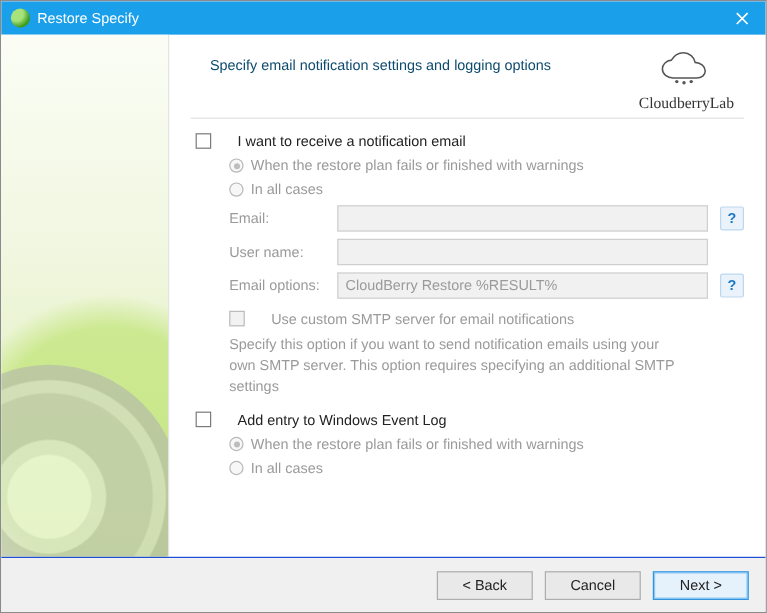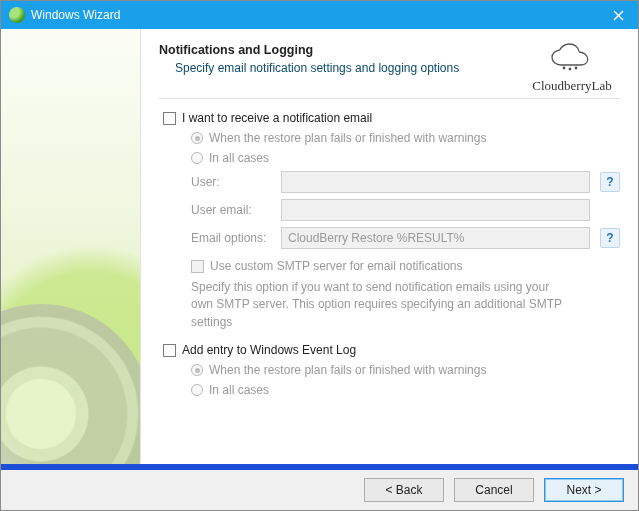--- a/index.html
+++ b/index.html
@@ -69,21 +69,21 @@
   .header-txt { flex:1; }
   .page-title { font-weight: bold; font-size: 12.5px; color:#222; }
   .page-sub { color:#0c4a6e; margin: 4px 0 10px 16px; font-size: 12px; }
   .logo { text-align:center; width:96px; }
   .logo .cloud { margin:0 auto 2px; }
   .logo .brand { font-family: Georgia, 'Times New Roman', serif; font-size:13px; color:#333; }
 
   .sep { border:0; border-top:1px solid #e0e0e0; margin: 4px 0 12px; }
 
   .form-area { padding-left: 4px; }
-  .chk-row { display:flex; align-items:flex-end; gap:6px; margin:2px 0 6px; }
+  .chk-row { display:flex; align-items:flex-start; gap:22px; margin:2px 0 6px; }
   .chk { width:13px; height:13px; border:1px solid #7a7a7a; background:#fff; display:inline-block; }
   .chk.disabled { border-color:#bcbcbc; background:#f2f2f2; }
   .chk-label { color:#222; }
   .chk-label.b { font-weight: normal; }
   .radios { margin-left: 28px; }
   .radio-row { display:flex; align-items:center; gap:6px; margin:6px 0; }
   .radio {
     width:12px; height:12px; border:1px solid #b8b8b8; border-radius:50%;
     display:inline-flex; align-items:center; justify-content:center; background:#f7f7f7;
   }
@@ -100,56 +100,55 @@
   .help {
     width:20px; height:20px; border:1px solid #bcd6ef; background:#eaf3fb;
     display:flex; align-items:center; justify-content:center;
     color:#1c78c6; font-weight:bold; font-size:12px; border-radius:2px;
   }
   .note { margin:4px 0 12px 28px; color:#9a9a9a; line-height:1.45; max-width: 380px; }
   .group2 { margin-top:2px; }
 
   .footer {
     position:absolute; bottom:0; left:0; right:0;
-    height:46px; background:#f0f0f0; border-top:6px solid #1d4ed8;
+    height:46px; background:#f0f0f0; border-top:1px solid #1d4ed8;
     display:flex; align-items:center; justify-content:flex-end;
     padding: 0 14px; gap:10px;
   }
   .btn {
     min-width:80px; height:24px; padding:0 10px;
     border:1px solid #adadad; background:#e9e9e9;
     font-size:12px; color:#222;
     display:inline-flex; align-items:center; justify-content:center;
   }
   .btn.hl { border-color:#2f93e0; background:#e6f2fb; box-shadow: inset 0 0 0 1px #8cc8f2; }
 </style>
 </head>
 <body>
 
 <div class="titlebar">
   <span class="app-icon"></span>
-  <span class="title">Windows Wizard</span>
+  <span class="title">Restore Specify</span>
   <span class="close">
     <svg width="11" height="11" viewBox="0 0 11 11">
       <line x1="1" y1="1" x2="10" y2="10" stroke="#fff" stroke-width="1.4"></line>
       <line x1="10" y1="1" x2="1" y2="10" stroke="#fff" stroke-width="1.4"></line>
     </svg>
   </span>
 </div>
 
 <div class="content">
   <div class="sidebar">
     <div class="glow"></div>
     <div class="disc"></div>
   </div>
   <div class="main">
 
     <div class="header-row">
       <div class="header-txt">
-        <div class="page-title">Notifications and Logging</div>
         <div class="page-sub">Specify email notification settings and logging options</div>
       </div>
       <div class="logo">
         <svg class="cloud" width="50" height="30" viewBox="0 0 50 30">
           <path d="M14 22c-5 0-9-3.2-9-7.5 0-4 3.2-7 7.5-7.4C14.5 3.8 18 1 22.5 1c5 0 9 3.4 9.8 8 4.8.3 8.4 3.4 8.4 7.2 0 3.4-3 5.8-7.2 5.8H14z" fill="none" stroke="#555" stroke-width="1.3"></path>
           <circle cx="17" cy="25" r="1.4" fill="#555"></circle>
           <circle cx="23" cy="26" r="1.4" fill="#555"></circle>
           <circle cx="29" cy="25" r="1.4" fill="#555"></circle>
         </svg>
         <div class="brand">CloudberryLab</div>
@@ -172,27 +171,27 @@
             </span>
           <span class="disabled-text">When the restore plan fails or finished with warnings</span>
         </div>
         <div class="radio-row">
           <span class="radio"></span>
           <span class="disabled-text">In all cases</span>
         </div>
       </div>
 
       <div class="field-row">
-        <span class="field-label">User:</span>
+        <span class="field-label">Email:</span>
         <input class="field-input" disabled="" value="" style="">
         <span class="help">?</span>
       </div>
 
       <div class="field-row">
-        <span class="field-label">User email:</span>
+        <span class="field-label">User name:</span>
         <input class="field-input" disabled="" value="" style="">
         <span style="width:20px"></span>
       </div>
 
       <div class="field-row">
         <span class="field-label">Email options:</span>
         <input class="field-input" disabled="" value="CloudBerry Restore %RESULT%" style="">
         <span class="help">?</span>
       </div>
 

